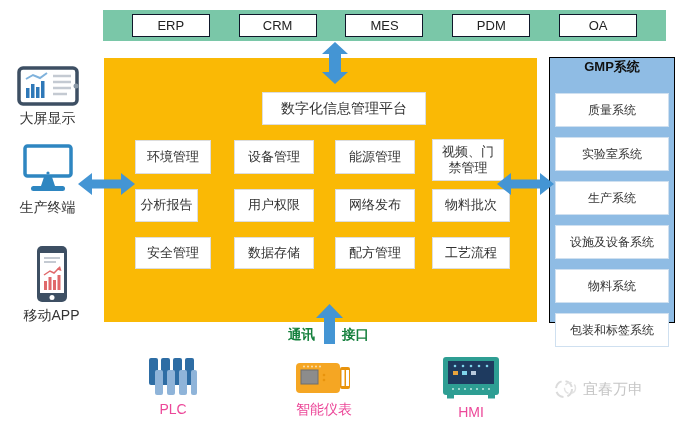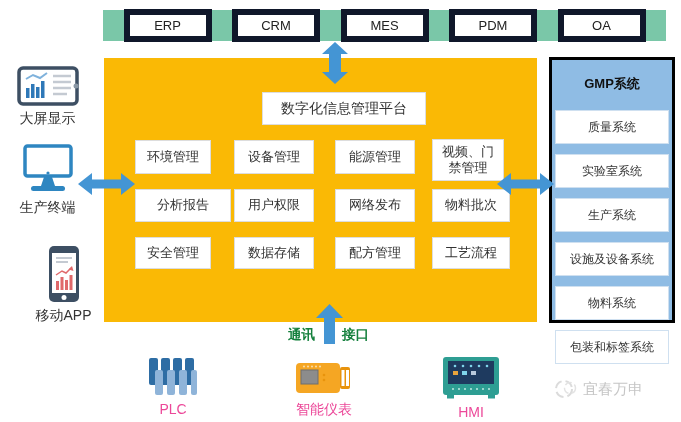--- a/index.html
+++ b/index.html
@@ -4,31 +4,31 @@
 <style>
   html,body{margin:0;padding:0;background:#fff;}
   #stage{
     position:relative;width:681px;height:422px;background:#ffffff;overflow:hidden;
     font-family:"Liberation Sans","DejaVu Sans",sans-serif;color:#333;
   }
   .abs{position:absolute;}
   
   .topbar{left:103px;top:10px;width:563px;height:31px;background:#7AC7A8;
     display:flex;align-items:center;justify-content:space-evenly;}
-  .sysbox{width:76px;height:21px;background:#fff;border:6px solid #0f172a;
+  .sysbox{width:76px;height:21px;background:#fff;border:1px solid #0f172a;
     display:flex;align-items:center;justify-content:center;font-size:13px;color:#222;}
   
   .orange{left:104px;top:58px;width:433px;height:264px;background:#FAB905;}
   .wbox{background:#fff;border:1px solid #ddd;display:flex;align-items:center;
     justify-content:center;text-align:center;font-size:13px;color:#333;line-height:1.25;
     box-sizing:border-box;padding:1px 4px;}
   .title-box{font-size:14px;}
   
   .gmp{left:549px;top:57px;width:126px;height:266px;background:#8FBCE4;
-    border:3px solid #000000;box-sizing:border-box;padding-top:15px;}
+    border:1px solid #000000;box-sizing:border-box;}
   .gmp-title{text-align:center;font-size:13px;font-weight:bold;color:#111;
     height:18px;line-height:18px;margin-bottom:17px;}
   .gmp-box{width:114px;height:34px;margin:0 auto 10px auto;background:#fff;
     border:1px solid #cfe0f0;box-sizing:border-box;display:flex;align-items:center;
     justify-content:center;font-size:12px;color:#333;}
   
   .left-item{width:95px;display:flex;flex-direction:column;align-items:center;}
   .left-label{font-size:14px;color:#333;margin-top:4px;}
   
   .device{width:96px;display:flex;flex-direction:column;align-items:center;}
@@ -53,21 +53,21 @@
 
   <div class="abs orange"></div>
 
   <div class="abs wbox title-box" style="left:262px;top:92px;width:164px;height:33px;">数字化信息管理平台</div>
 
   <div class="abs wbox" style="left:135px;top:140px;width:76px;height:34px;">环境管理</div>
   <div class="abs wbox" style="left:234px;top:140px;width:80px;height:34px;">设备管理</div>
   <div class="abs wbox" style="left:335px;top:140px;width:80px;height:34px;">能源管理</div>
   <div class="abs wbox" style="left:432px;top:139px;width:72px;height:42px;">视频、门禁管理</div>
 
-  <div class="abs wbox" style="left:135px;top:189px;width:96px;height:33px;">分析报告</div>
+  <div class="abs wbox" style="left:135px;top:189px;width:63px;height:33px;">分析报告</div>
   <div class="abs wbox" style="left:234px;top:189px;width:80px;height:33px;">用户权限</div>
   <div class="abs wbox" style="left:335px;top:189px;width:80px;height:33px;">网络发布</div>
   <div class="abs wbox" style="left:432px;top:189px;width:78px;height:33px;">物料批次</div>
 
   <div class="abs wbox" style="left:135px;top:237px;width:76px;height:32px;">安全管理</div>
   <div class="abs wbox" style="left:234px;top:237px;width:80px;height:32px;">数据存储</div>
   <div class="abs wbox" style="left:335px;top:237px;width:80px;height:32px;">配方管理</div>
   <div class="abs wbox" style="left:432px;top:237px;width:78px;height:32px;">工艺流程</div>
 
   <div class="abs gmp">
@@ -113,21 +113,21 @@
   <div class="abs left-item" style="left:0px;top:143px;">
     <svg width="52" height="52" viewBox="0 0 52 52">
       <rect x="3" y="3" width="46" height="30" rx="2.5" fill="#fff" stroke="#2E86C1" stroke-width="3.5"></rect>
       <circle cx="26" cy="30" r="1.6" fill="#2E86C1"></circle>
       <path d="M22 34 h8 l3 9 h-14 z" fill="#2E86C1"></path>
       <rect x="9" y="43" width="34" height="5" rx="2.5" fill="#2E86C1"></rect>
     </svg>
     <div class="left-label">生产终端</div>
   </div>
 
-  <div class="abs left-item" style="left:16px;top:245px;">
+  <div class="abs left-item" style="left:4px;top:245px;">
     <svg width="32" height="58" viewBox="0 0 32 58">
       <rect x="1" y="1" width="30" height="56" rx="5" fill="#3D4F63"></rect>
       <rect x="4" y="8" width="24" height="40" fill="#fff"></rect>
       <line x1="8" y1="13" x2="24" y2="13" stroke="#C4CAD2" stroke-width="2"></line>
       <line x1="8" y1="17" x2="20" y2="17" stroke="#C4CAD2" stroke-width="2"></line>
       <rect x="8" y="36" width="3" height="9" fill="#E0696B"></rect>
       <rect x="12.5" y="32" width="3" height="13" fill="#E0696B"></rect>
       <rect x="17" y="35" width="3" height="10" fill="#E0696B"></rect>
       <rect x="21.5" y="30" width="3" height="15" fill="#E0696B"></rect>
       <polyline points="8,30 14,26 18,28 23,23" fill="none" stroke="#E0696B" stroke-width="1.5"></polyline>

